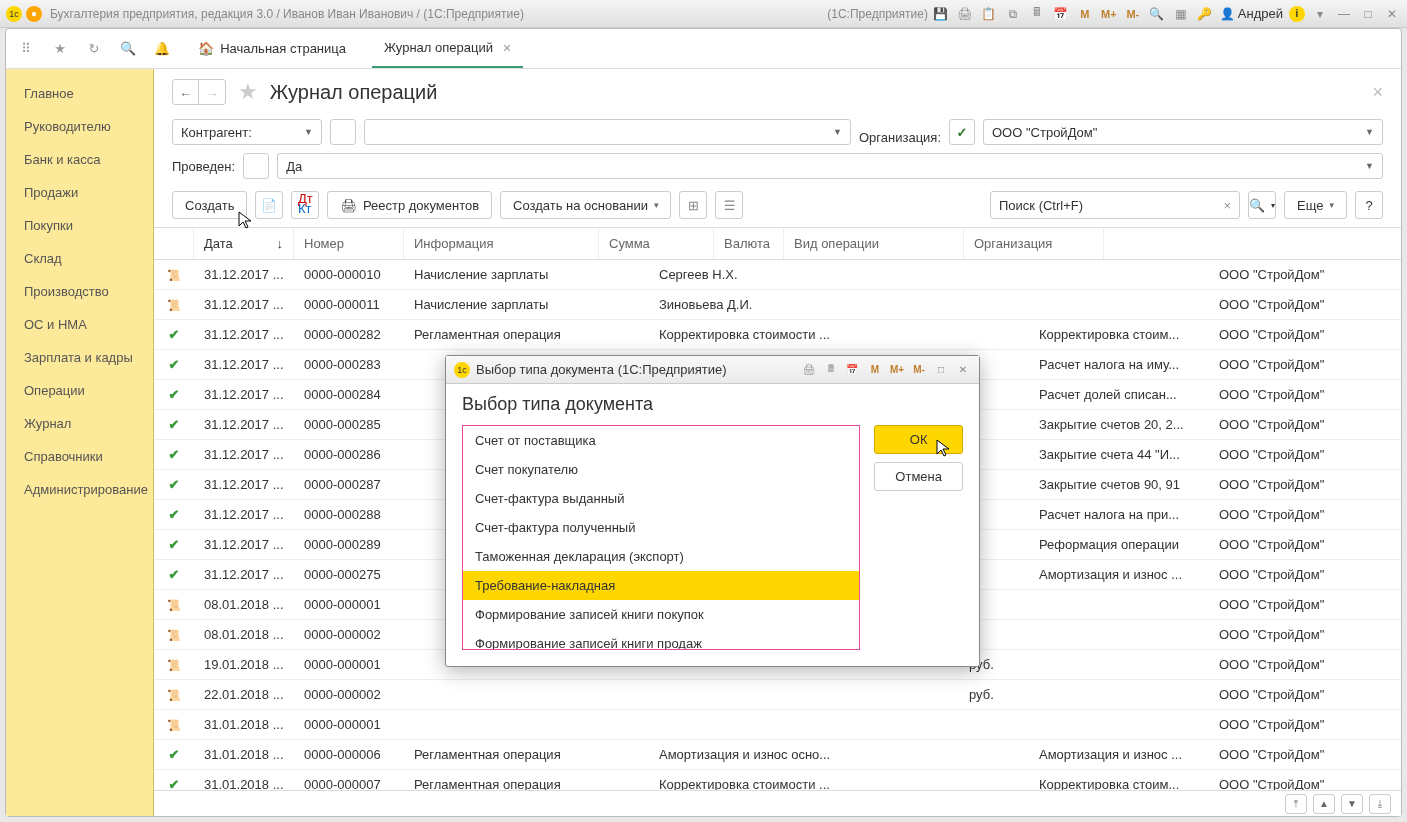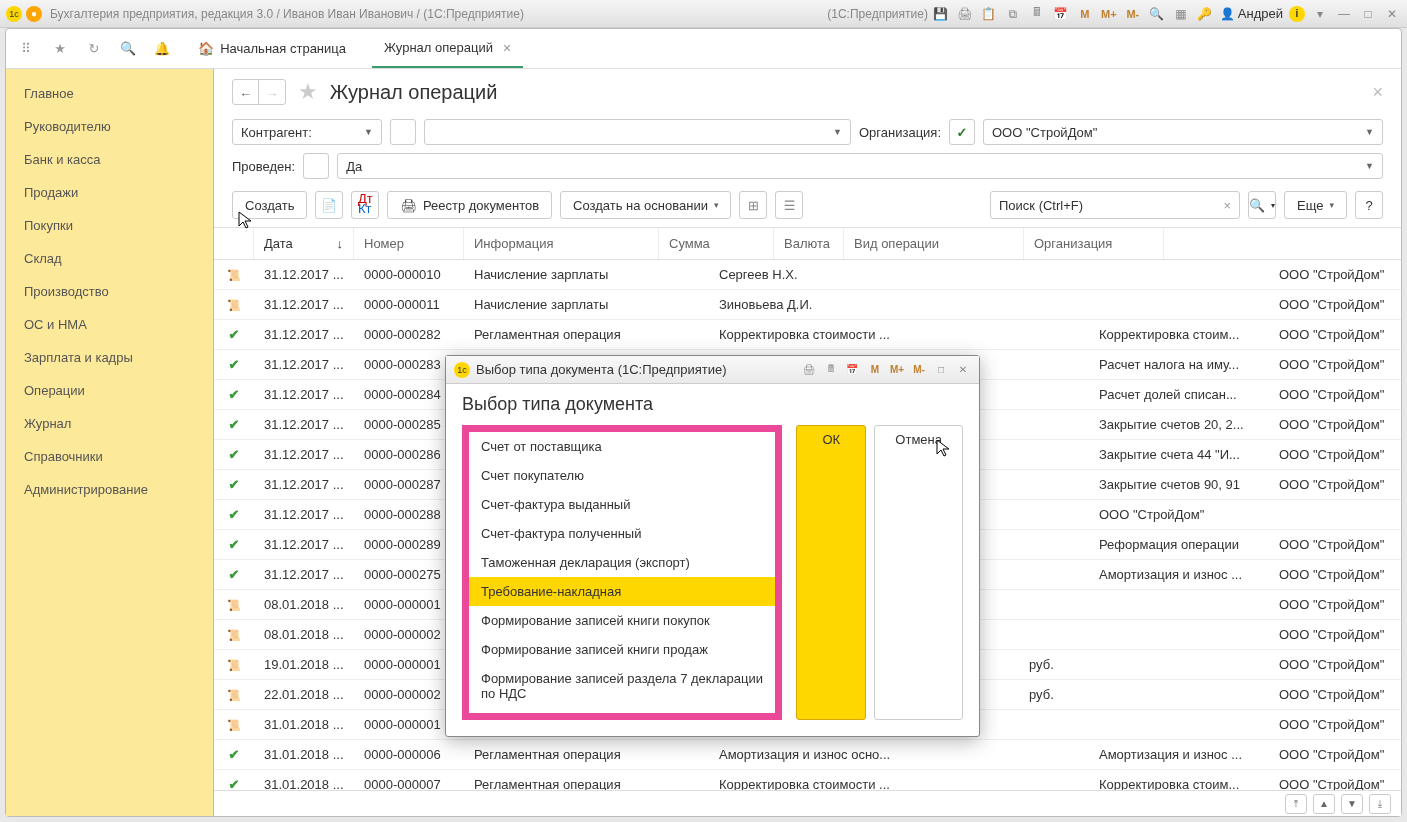--- a/index.html
+++ b/index.html
@@ -16,31 +16,31 @@
 .tb-user{color:#888;font-size:12px;display:flex;align-items:center;gap:3px}
 .tb-info{background:#ffd700;border-radius:50%;width:16px;height:16px;display:flex;align-items:center;justify-content:center;font-size:10px;font-weight:bold}
 .window-frame{background:#fff;border:1px solid #bbb;position:absolute;top:28px;left:5px;right:5px;bottom:5px;border-radius:4px;display:flex;flex-direction:column}
 .toolbar-main{height:40px;border-bottom:1px solid #ddd;display:flex;align-items:center;padding:0 10px;gap:14px}
 .tbm-icon{width:20px;height:20px;color:#999;display:flex;align-items:center;justify-content:center}
 .tbm-tab{display:flex;align-items:center;gap:6px;padding:0 12px;height:100%;color:#666}
 .tbm-tab.home{color:#888}
 .tbm-tab.active{border-bottom:2px solid #3a9b6e;color:#333}
 .tbm-tab-close{color:#999;font-size:14px;margin-left:4px}
 .body-area{flex:1;display:flex;overflow:hidden}
-.sidebar{width:208px;background:#fde99a;border-right:1px solid #d0c060;padding-top:8px}
+.sidebar{width:148px;background:#fde99a;border-right:1px solid #d0c060;padding-top:8px}
 .sidebar-item{padding:9px 18px;color:#555;cursor:pointer}
 .main{flex:1;display:flex;flex-direction:column;background:#fff;overflow:hidden}
 .page-header{display:flex;align-items:center;padding:10px 18px;gap:12px}
 .nav-btns{display:flex;border:1px solid #ccc;border-radius:3px}
 .nav-btn{width:26px;height:24px;display:flex;align-items:center;justify-content:center;color:#666}
 .nav-btn:first-child{border-right:1px solid #ccc}
 .star-big{color:#ccc;font-size:22px}
 .page-title{font-size:20px;font-weight:normal;color:#333}
 .page-close{margin-left:auto;color:#bbb;font-size:18px}
-.filter-row{display:flex;align-items:center;padding:4px 18px;gap:8px}
+.filter-row{display:flex;align-items:flex-end;padding:4px 18px;gap:8px}
 .dd{border:1px solid #ccc;border-radius:3px;height:26px;display:flex;align-items:center;padding:0 8px;background:#fff}
 .dd-caret{margin-left:auto;color:#666;font-size:9px}
 .chk{width:26px;height:26px;border:1px solid #ccc;border-radius:3px;display:flex;align-items:center;justify-content:center;background:#fff}
 .chk.checked::before{content:'✓';color:#2a7a2a;font-weight:bold}
 .org-label{color:#333}
 .filter-row2{display:flex;align-items:center;padding:4px 18px;gap:8px}
 .toolbar2{display:flex;align-items:center;padding:8px 18px;gap:8px}
 .btn{border:1px solid #ccc;border-radius:3px;height:28px;padding:0 12px;display:flex;align-items:center;gap:6px;background:#fff;color:#333;cursor:pointer}
 .btn-icon{width:28px;padding:0;justify-content:center}
 .search-box{border:1px solid #ccc;border-radius:3px;height:28px;width:250px;display:flex;align-items:center;padding:0 8px;color:#bbb;margin-left:auto}
@@ -62,24 +62,24 @@
 .st-scroll{color:#888;font-size:11px}
 .st-check{color:#3a9b3a;font-weight:bold}
 .footer-nav{height:26px;border-top:1px solid #ddd;display:flex;align-items:center;justify-content:flex-end;padding:0 10px;gap:6px}
 .fn-btn{width:22px;height:20px;border:1px solid #ccc;border-radius:3px;display:flex;align-items:center;justify-content:center;font-size:10px;color:#666}
 
 .modal{position:absolute;left:445px;top:355px;width:535px;background:#fff;border:1px solid #888;box-shadow:0 4px 20px rgba(0,0,0,0.3);border-radius:3px}
 .modal-title{height:28px;background:linear-gradient(#f8f8f8,#eaeaea);border-bottom:1px solid #ccc;display:flex;align-items:center;padding:0 8px;gap:6px;font-size:12px;color:#666}
 .modal-title .tb-btn{width:16px;height:16px;font-size:10px}
 .modal-header{padding:10px 16px;font-size:18px;color:#333}
 .modal-body{display:flex;padding:0 16px 16px;gap:14px}
-.doc-list{flex:1;border:7px solid #ec4899;height:295px;overflow-y:scroll}
+.doc-list{flex:1;border:1px solid #ec4899;height:225px;overflow-y:scroll}
 .doc-item{padding:7px 12px;cursor:pointer;color:#333}
 .doc-item.selected{background:#ffd700}
-.modal-btns{display:flex;flex-direction:row;gap:8px}
+.modal-btns{display:flex;flex-direction:column;gap:8px}
 .mbtn{border:1px solid #ccc;border-radius:3px;padding:6px 20px;background:#fff;cursor:pointer;min-width:70px;text-align:center}
 .mbtn.primary{background:#ffd700;border-color:#d4a800;font-weight:normal}
 .cursor{position:absolute;pointer-events:none;z-index:100}
 .cursor svg{width:20px;height:20px}
 .dtkt{font-size:8px;line-height:8px}
 </style>
 </head>
 <body>
 
 <div class="titlebar">
@@ -315,20 +315,21 @@
               <div class="td c-org">ООО "СтройДом"</div>
             </div>
             <div class="trow">
               <div class="td c-status"><span class="st-check">✔</span></div>
               <div class="td c-date">31.12.2017 ...</div>
               <div class="td c-num">0000-000288</div>
               <div class="td c-type"></div>
               <div class="td c-info"></div>
               <div class="td c-sum"></div>
               <div class="td c-cur"></div>
+              <div class="td c-opt">Расчет налога на при...</div>
               <div class="td c-org">ООО "СтройДом"</div>
             </div>
             <div class="trow">
               <div class="td c-status"><span class="st-check">✔</span></div>
               <div class="td c-date">31.12.2017 ...</div>
               <div class="td c-num">0000-000289</div>
               <div class="td c-type"></div>
               <div class="td c-info"></div>
               <div class="td c-sum"></div>
               <div class="td c-cur"></div>

